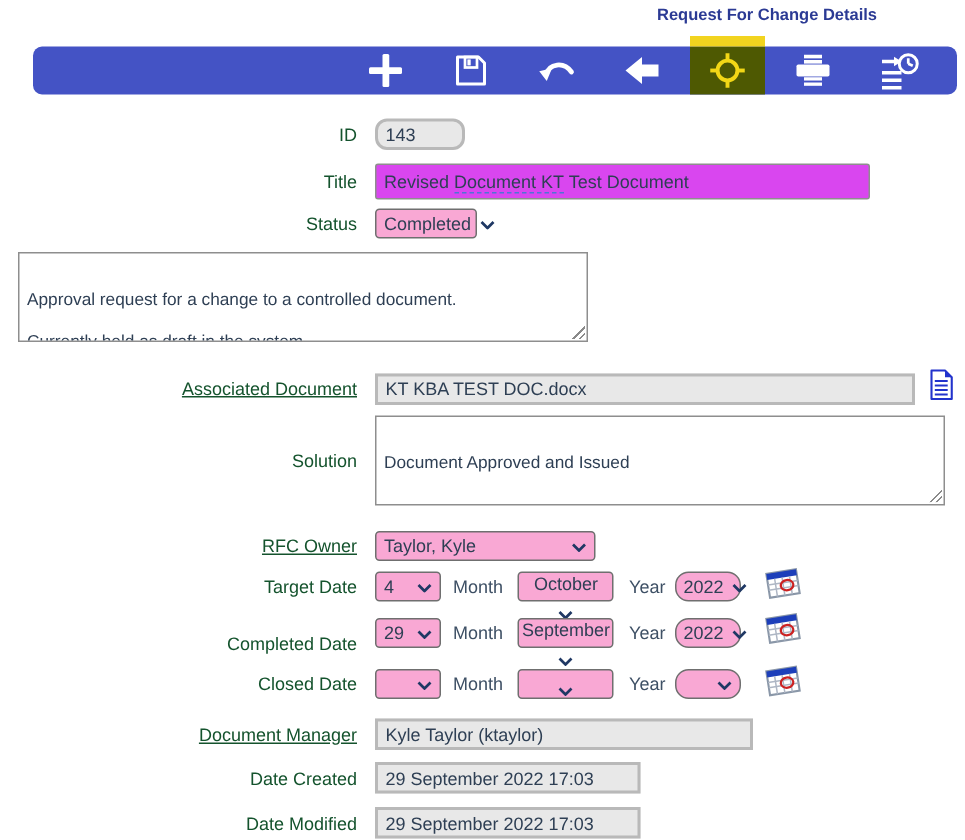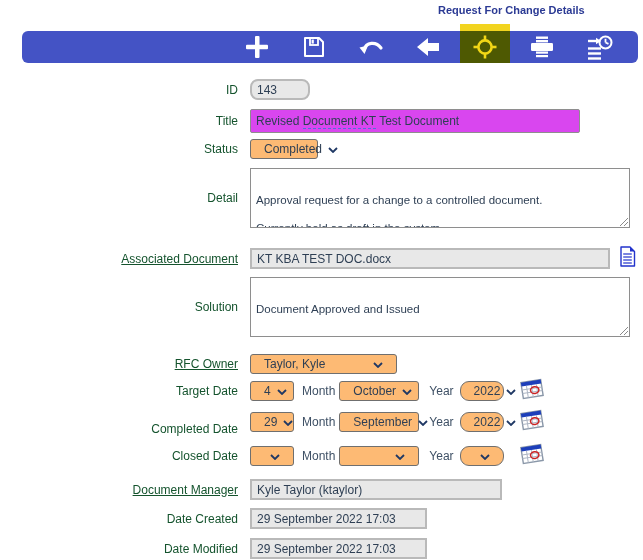--- a/index.html
+++ b/index.html
@@ -47,23 +47,23 @@
     font-size:12px; color:#2e3f54; white-space:nowrap; overflow:hidden;
   }
   .text-input {
     background:#d946ef; border:1px solid #8e8e8e; border-radius:2px; height:24px;
     display:flex; align-items:center; padding:0 5px;
     font-size:12px; color:#2e3f54; white-space:pre; overflow:hidden;
   }
   .underline-seg { border-bottom:1px dashed #4f74d6; }
 
   .sel {
-    background:#fdba74; border:1px solid #6f6f6f; border-radius:3px; height:20px;
+    background:#f9a8d4; border:1px solid #6f6f6f; border-radius:3px; height:20px;
     display:flex; align-items:center; justify-content:space-between; gap:6px;
-    padding:0 13px; font-size:12px; color:#2e3f54; cursor:pointer; white-space:nowrap;
+    padding:0 5px; font-size:12px; color:#2e3f54; cursor:pointer; white-space:nowrap;
   }
   .sel .chev { flex:0 0 auto; display:block; }
 
   .ta {
     background:#fff; border:1px solid #8e8e8e; width:380px; height:60px;
     padding:10px 5px; font-size:11.5px; line-height:14px; color:#2e3f54;
     white-space:pre-line; position:relative; overflow:hidden;
   }
   .grip {
     position:absolute; right:1px; bottom:1px; width:10px; height:10px;
@@ -76,21 +76,21 @@
   .cal-btn { margin-left:14px; cursor:pointer; display:flex; align-items:center; }
   .doc-btn { margin-left:9px; cursor:pointer; display:flex; align-items:center; }
 
   
   .w-id { width:60px;border-radius:8px; }
   .w-title { width:330px; }
   .w-status { width:68px; }
   .w-assoc { width:360px; }
   .w-rfc { width:147px; }
   .w-day { width:44px; }
-  .w-month { width:80px; margin-left:4px; }
+  .w-month { width:64px; margin-left:10px;flex-direction:column; }
   .w-year { width:44px; margin-left:6px;border-radius:9px; }
   .ml8 { margin-left:8px; }
   .ml10 { margin-left:10px; }
   .w-docmgr { width:252px; }
   .w-date { width:177px; }
 </style>
 </head>
 <body>
 
 <div id="app">
@@ -197,21 +197,20 @@
         <span class="chev">
           <svg width="10" height="6" viewBox="0 0 10 6">
               <polyline points="1,1 5,5 9,1" fill="none" stroke="#1f3864" stroke-width="1.8"></polyline>
             </svg>
         </span>
       </div>
     </div>
   </div>
 
   <div class="row" style="top:168px;">
-    <div class="lbl">Detail</div>
     <div class="fields">
       <div class="ta">
         <span>Approval request for a change to a controlled document.
 
 Currently held as draft in the system.</span>
         <span class="grip"></span>
       </div>
     </div>
   </div>
 

